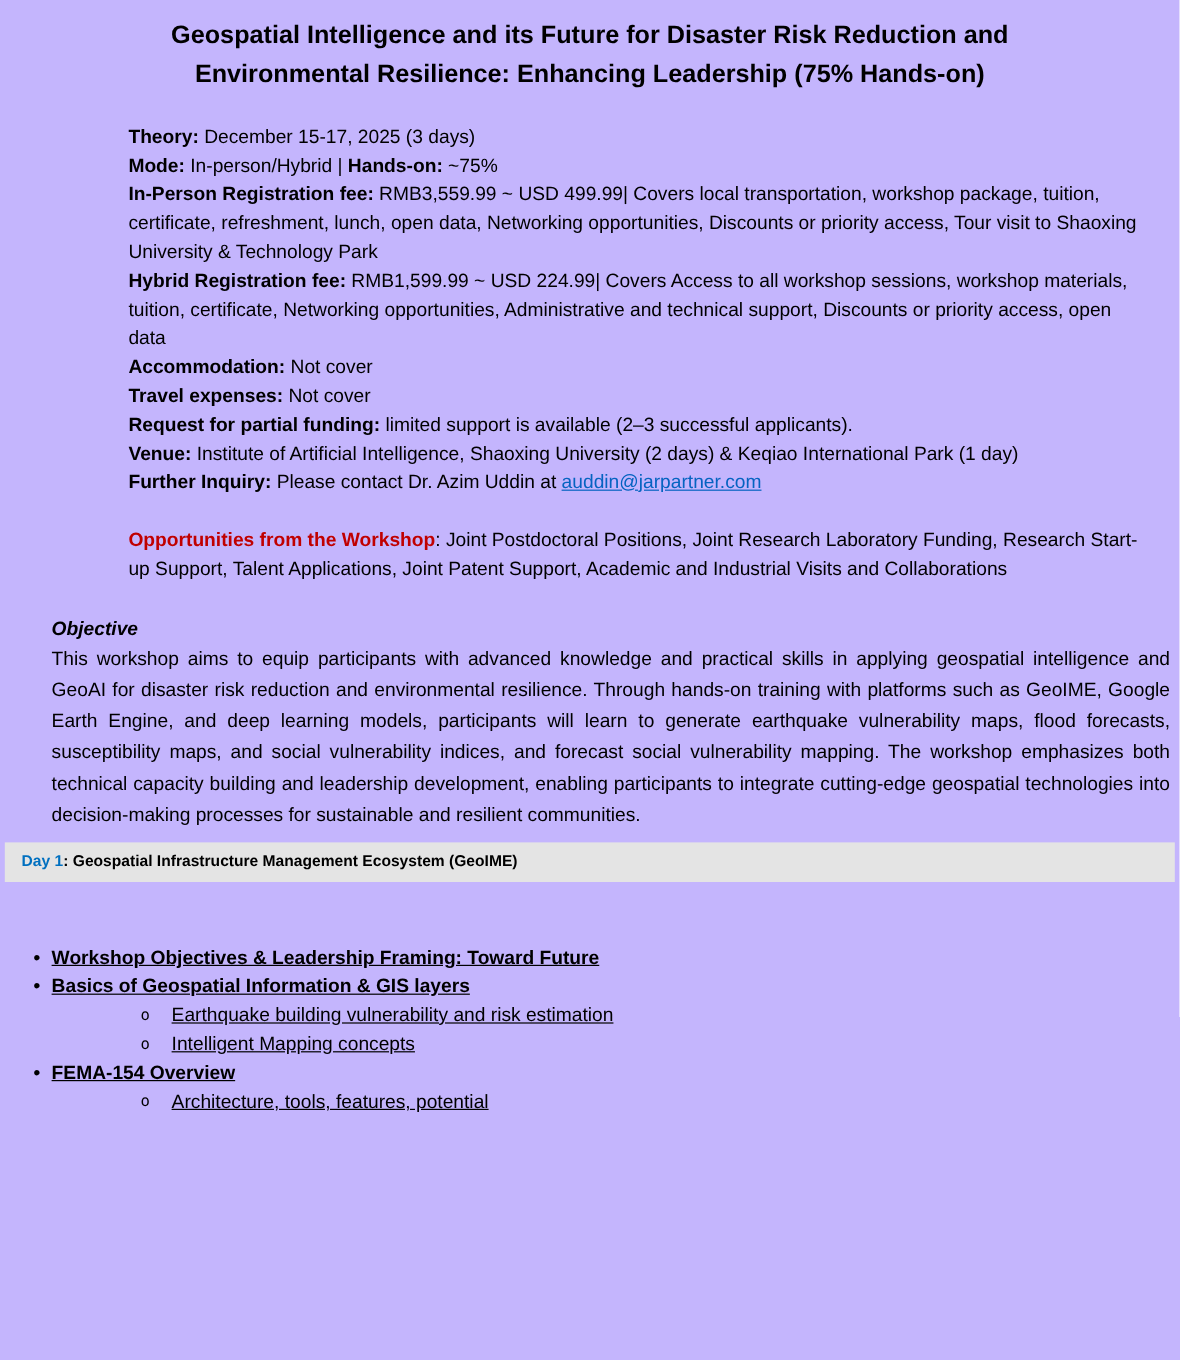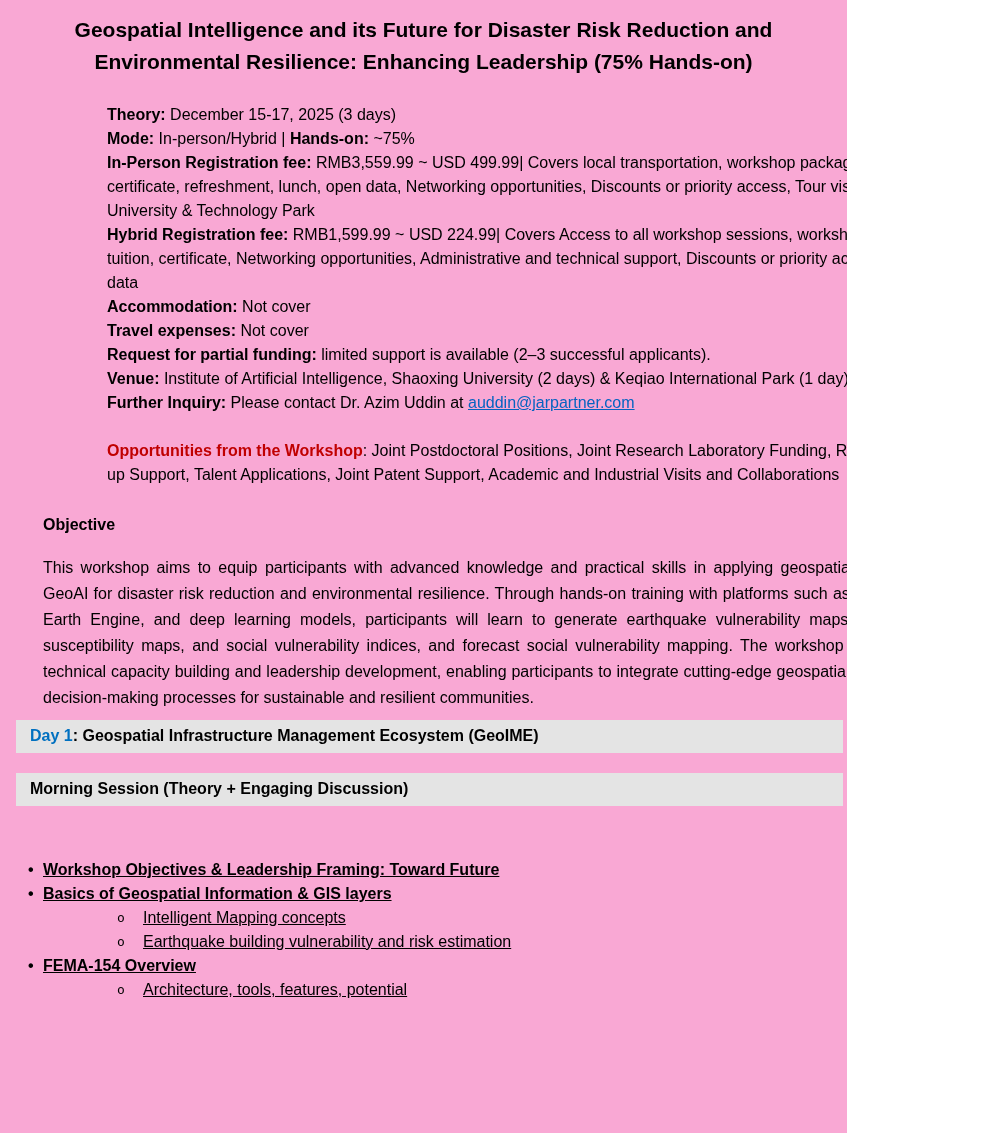--- a/index.html
+++ b/index.html
@@ -1,20 +1,20 @@
 <!DOCTYPE html>
 <html><head>
 <meta charset="utf-8">
 <style>
   html, body { margin: 0; padding: 0; background: #ffffff; }
   .page {
     position: relative;
-    width: 847px;
+    width: 983px;
     height: 1133px;
-    background: #f9a8d4;
+    background: #c4b5fd;
     font-family: "Liberation Sans", sans-serif;
     color: #000000;
     overflow: hidden;
   }
   .doc-title {
     padding: 14px 55px 0 55px;
     text-align: center;
     font-size: 21px;
     line-height: 32px;
     font-weight: bold;
@@ -33,36 +33,37 @@
     cursor: pointer;
   }
   .opportunities {
     margin: 24px 0 0 107px;
     width: 853px;
     font-size: 16px;
     line-height: 24px;
   }
   .opp-label { color: #C00000; font-weight: bold; }
   .objective-heading {
-    margin: 26px 8px 18px 43px;
+    margin: 26px 8px 0 43px;
     font-size: 16px;
     line-height: 24px;
     font-weight: bold;
+    font-style: italic;
   }
   .objective-body {
     margin: 0 8px 0 43px;
     width: 932px;
     font-size: 16px;
     line-height: 26px;
     text-align: justify;
   }
   .section-bar {
-    margin: 9px 4px 0 16px;
+    margin: 9px 4px 0 4px;
     background: #E4E4E4;
-    font-size: 16px;
+    font-size: 13px;
     font-weight: bold;
     line-height: 20px;
     padding: 6px 10px 7px 14px;
   }
   .section-bar.second { margin-top: 20px; }
   .day-accent { color: #0070C0; }
   ul.agenda {
     margin: 52px 0 0 0;
     padding: 0;
     list-style: none;
@@ -113,26 +114,23 @@
     <span class="opp-label">Opportunities from the Workshop</span><span>: Joint Postdoctoral Positions, Joint Research Laboratory Funding, Research Start-up Support, Talent Applications, Joint Patent Support, Academic and Industrial Visits and Collaborations</span>
   </div>
 
   <div class="objective-heading">Objective</div>
   <div class="objective-body">This workshop aims to equip participants with advanced knowledge and practical skills in applying geospatial intelligence and GeoAI for disaster risk reduction and environmental resilience. Through hands-on training with platforms such as GeoIME, Google Earth Engine, and deep learning models, participants will learn to generate earthquake vulnerability maps, flood forecasts, susceptibility maps, and social vulnerability indices, and forecast social vulnerability mapping. The workshop emphasizes both technical capacity building and leadership development, enabling participants to integrate cutting-edge geospatial technologies into decision-making processes for sustainable and resilient communities.</div>
 
   <div class="section-bar">
     <span class="day-accent">Day 1</span><span>: Geospatial Infrastructure Management Ecosystem (GeoIME)</span>
   </div>
 
-  <div class="section-bar second">
-    <span>Morning Session (Theory + Engaging Discussion)</span>
-  </div>
 
   <ul class="agenda">
     <li class="l1">Workshop Objectives &amp; Leadership Framing: Toward Future</li>
     <li class="l1">Basics of Geospatial Information &amp; GIS layers</li>
+    <li class="l2">Earthquake building vulnerability and risk estimation</li>
     <li class="l2">Intelligent Mapping concepts</li>
-    <li class="l2">Earthquake building vulnerability and risk estimation</li>
     <li class="l1">FEMA-154 Overview</li>
     <li class="l2">Architecture, tools, features, potential</li>
   </ul>
 
 </div>
 
 </body></html>

